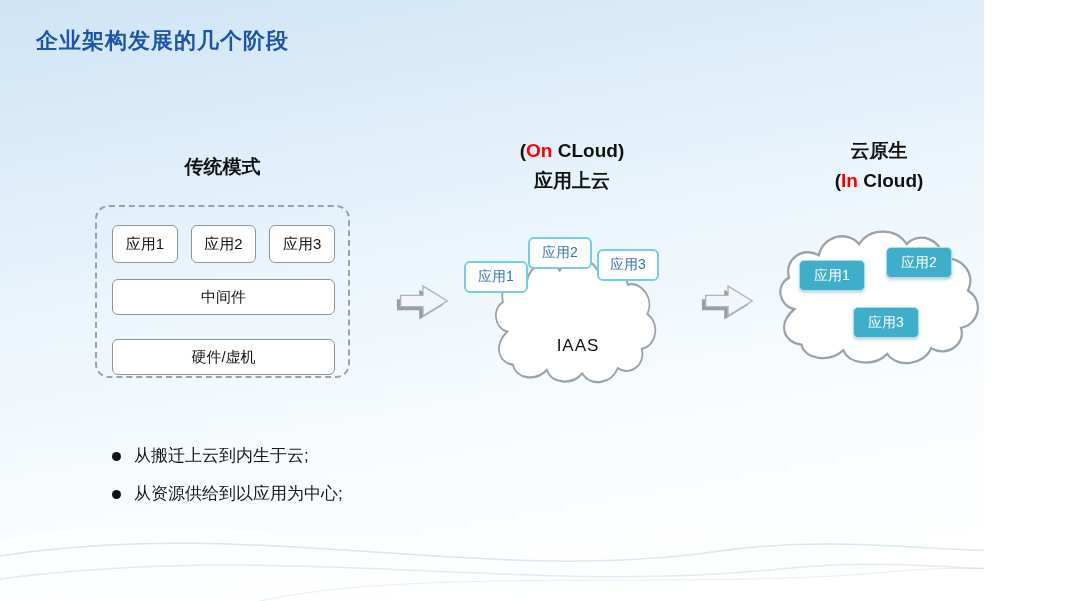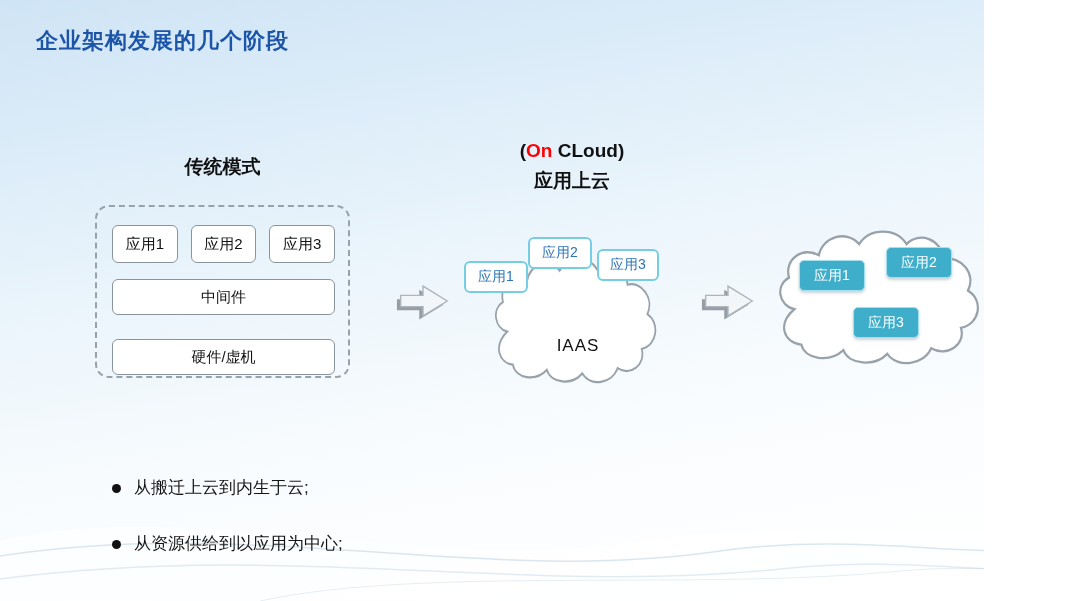--- a/index.html
+++ b/index.html
@@ -84,21 +84,21 @@
   .c-on-3 { left:597px; top:249px; width:62px; height:32px; }
   .c-in-1 { left:799px; top:260px; width:66px; height:31px; }
   .c-in-2 { left:886px; top:247px; width:66px; height:31px; }
   .c-in-3 { left:853px; top:307px; width:66px; height:31px; }
 
   .bullets {
     position:absolute; left:112px; top:444px; list-style:none;
   }
   .bullets li {
     display:flex; align-items:flex-start; gap:13px;
-    margin-bottom:14px; font-size:17px; color:#151515; line-height:24px;margin-top:32px;
+    margin-bottom:14px; font-size:17px; color:#151515; line-height:24px;
   }
   .dot {
     width:9px; height:9px; border-radius:50%; background:#111;
     margin-top:8px; flex:none;
   }
 </style>
 </head>
 <body>
 
 <div class="slide">
@@ -142,20 +142,22 @@
   <div class="chip chip-outline c-on-1">应用1</div>
   <div class="chip chip-outline c-on-2">应用2</div>
   <div class="chip chip-outline c-on-3">应用3</div>
 
   <svg class="arrow arrow-2" viewBox="0 0 58 42">
     <polygon points="5,15 29,15 29,5 55,21 29,37 29,27 5,27" fill="#959da5" transform="translate(-4,4)"></polygon>
     <polygon points="5,15 29,15 29,5 55,21 29,37 29,27 5,27" fill="#f3f6f8" stroke="#aeb6bd" stroke-width="1.5"></polygon>
   </svg>
 
   <div class="stage-title t-in">
+    <div>云原生</div>
+    <div><span>(</span><span class="red">In</span><span> Cloud)</span></div>
   </div>
 
   <svg class="cloud cloud-in" viewBox="0 0 260 170" preserveAspectRatio="none">
     <path d="M30 96 C12 92 8 70 24 62 C18 42 40 28 58 38 C62 18 90 10 104 26 C116 8 146 8 158 26 C172 12 198 20 200 42 C220 38 238 58 228 76 C246 86 242 112 220 116 C226 134 204 148 186 138 C178 156 148 160 136 144 C122 158 92 156 86 140 C70 154 42 150 38 134 C18 132 10 112 30 96 Z"></path>
   </svg>
 
   <div class="chip chip-filled c-in-1">应用1</div>
   <div class="chip chip-filled c-in-2">应用2</div>
   <div class="chip chip-filled c-in-3">应用3</div>
 

